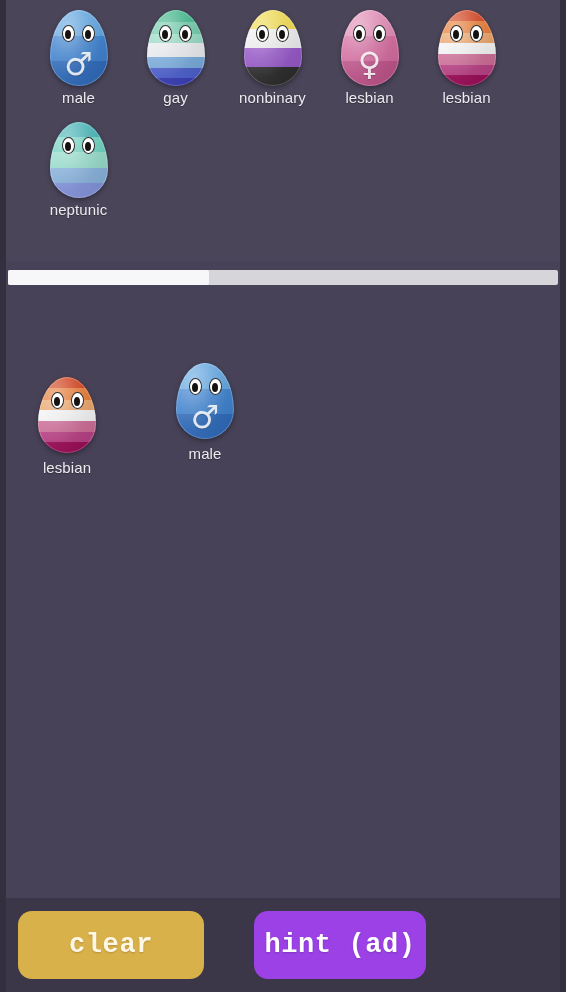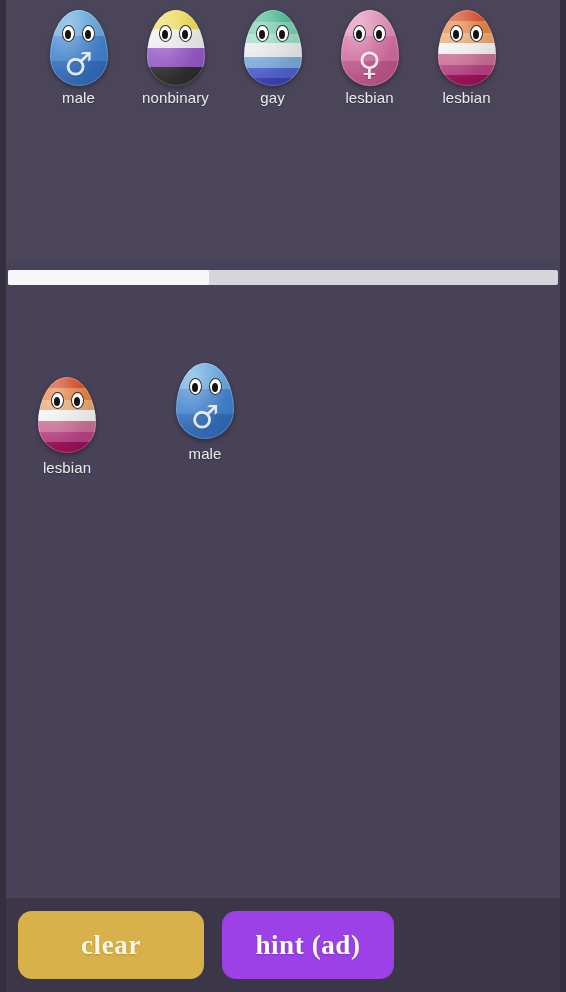--- a/index.html
+++ b/index.html
@@ -153,32 +153,32 @@
     height: 94px;
     background: #3B3749;
     display: flex;
     align-items: center;
     padding: 0 14px 0 18px;
     gap: 18px;
   }
   .btn {
     border: none;
     border-radius: 14px;
-    font-family: Liberation Serif, serif;
+    font-family: Liberation Mono, monospace;
     font-weight: bold;
     font-size: 27px;
     color: #FFFFFF;
     letter-spacing: .6px;
     cursor: pointer;
     height: 68px;
     display: flex; align-items: center; justify-content: center;
     text-shadow: 0 1px 2px rgba(0,0,0,.18);
   }
   .btn-clear { width: 186px; background: #D9B14A; color: #FFF7E6; }
-  .btn-hint  { width: 172px; background: #9B41E6; }
+  .btn-hint  { width: 172px; background: #9B41E6; margin-left: 32px; }
   .counter {
     margin-left: auto;
     margin-right: 8px;
     color: #FFFFFF;
     font-family: "DejaVu Sans", sans-serif;
     font-weight: bold;
     font-size: 38px;
     letter-spacing: -.5px;
   }
 </style>
@@ -205,57 +205,57 @@
               <div class="eye"></div>
             </div>
             <div class="glyph">♂</div>
             <div class="rim"></div>
           </div>
           <div class="egg-label">male</div>
         </div>
         <div class="egg-cell">
           <div class="egg">
             <div class="stripes">
-              <div style="background: rgb(246, 224, 75); height: 25%;"></div>
-              <div style="background: rgb(247, 247, 247); height: 25%;"></div>
-              <div style="background: rgb(156, 89, 209); height: 25%;"></div>
-              <div style="background: rgb(43, 43, 43); height: 25%;"></div>
-            </div>
-            <div class="gloss"></div>
-            <div class="eyes">
-              <div class="eye"></div>
-              <div class="eye"></div>
-            </div>
-            <div class="rim"></div>
-          </div>
-          <div class="egg-label">nonbinary</div>
-        </div>
-        <div class="egg-cell">
-          <div class="egg">
-            <div class="stripes">
               <div style="background: rgb(58, 185, 138); height: 16%;"></div>
               <div style="background: rgb(111, 208, 174); height: 16%;"></div>
               <div style="background: rgb(155, 227, 203); height: 12%;"></div>
               <div style="background: rgb(244, 246, 249); height: 18%;"></div>
               <div style="background: rgb(126, 180, 232); height: 14%;"></div>
               <div style="background: rgb(79, 99, 216); height: 14%;"></div>
               <div style="background: rgb(58, 63, 191); height: 10%;"></div>
             </div>
             <div class="gloss"></div>
             <div class="eyes">
               <div class="eye"></div>
               <div class="eye"></div>
             </div>
             <div class="rim"></div>
           </div>
           <div class="egg-label">gay</div>
         </div>
         <div class="egg-cell">
           <div class="egg">
             <div class="stripes">
+              <div style="background: rgb(246, 224, 75); height: 25%;"></div>
+              <div style="background: rgb(247, 247, 247); height: 25%;"></div>
+              <div style="background: rgb(156, 89, 209); height: 25%;"></div>
+              <div style="background: rgb(43, 43, 43); height: 25%;"></div>
+            </div>
+            <div class="gloss"></div>
+            <div class="eyes">
+              <div class="eye"></div>
+              <div class="eye"></div>
+            </div>
+            <div class="rim"></div>
+          </div>
+          <div class="egg-label">nonbinary</div>
+        </div>
+        <div class="egg-cell">
+          <div class="egg">
+            <div class="stripes">
               <div style="background: rgb(232, 139, 184); height: 34%;"></div>
               <div style="background: rgb(222, 111, 166); height: 33%;"></div>
               <div style="background: rgb(200, 86, 144); height: 33%;"></div>
             </div>
             <div class="gloss"></div>
             <div class="eyes">
               <div class="eye"></div>
               <div class="eye"></div>
             </div>
             <div class="glyph">♀</div>
@@ -276,20 +276,38 @@
             </div>
             <div class="gloss"></div>
             <div class="eyes">
               <div class="eye"></div>
               <div class="eye"></div>
             </div>
             <div class="rim"></div>
           </div>
           <div class="egg-label">lesbian</div>
         </div>
+        <div class="egg-cell">
+          <div class="egg">
+            <div class="stripes">
+              <div style="background: rgb(63, 181, 184); height: 20%;"></div>
+              <div style="background: rgb(111, 217, 198); height: 20%;"></div>
+              <div style="background: rgb(156, 230, 212); height: 20%;"></div>
+              <div style="background: rgb(143, 187, 232); height: 20%;"></div>
+              <div style="background: rgb(138, 155, 232); height: 20%;"></div>
+            </div>
+            <div class="gloss"></div>
+            <div class="eyes">
+              <div class="eye"></div>
+              <div class="eye"></div>
+            </div>
+            <div class="rim"></div>
+          </div>
+          <div class="egg-label">neptunic</div>
+        </div>
       </div>
   </div>
 
   <div class="scroll-row">
     <div class="scroll-track" style="background: rgb(214, 214, 218);">
       <div class="scroll-thumb" id="scroll-thumb" style="width: 36.5%; background: rgb(247, 247, 249);"></div>
     </div>
   </div>
 
   <div class="answer">

